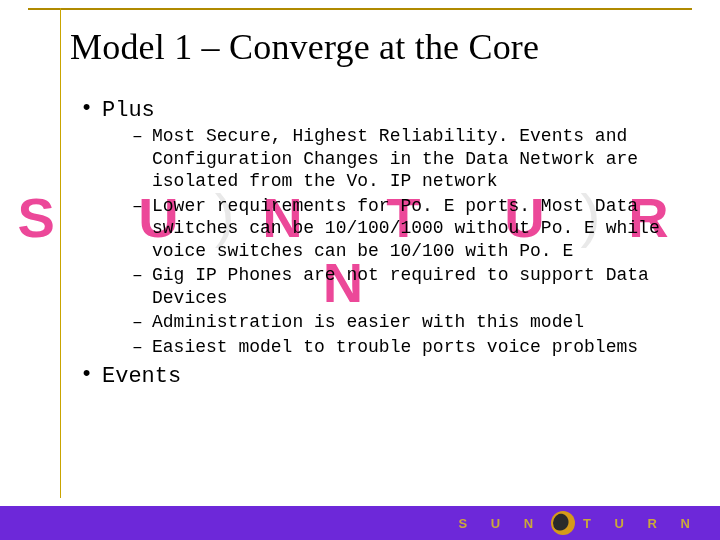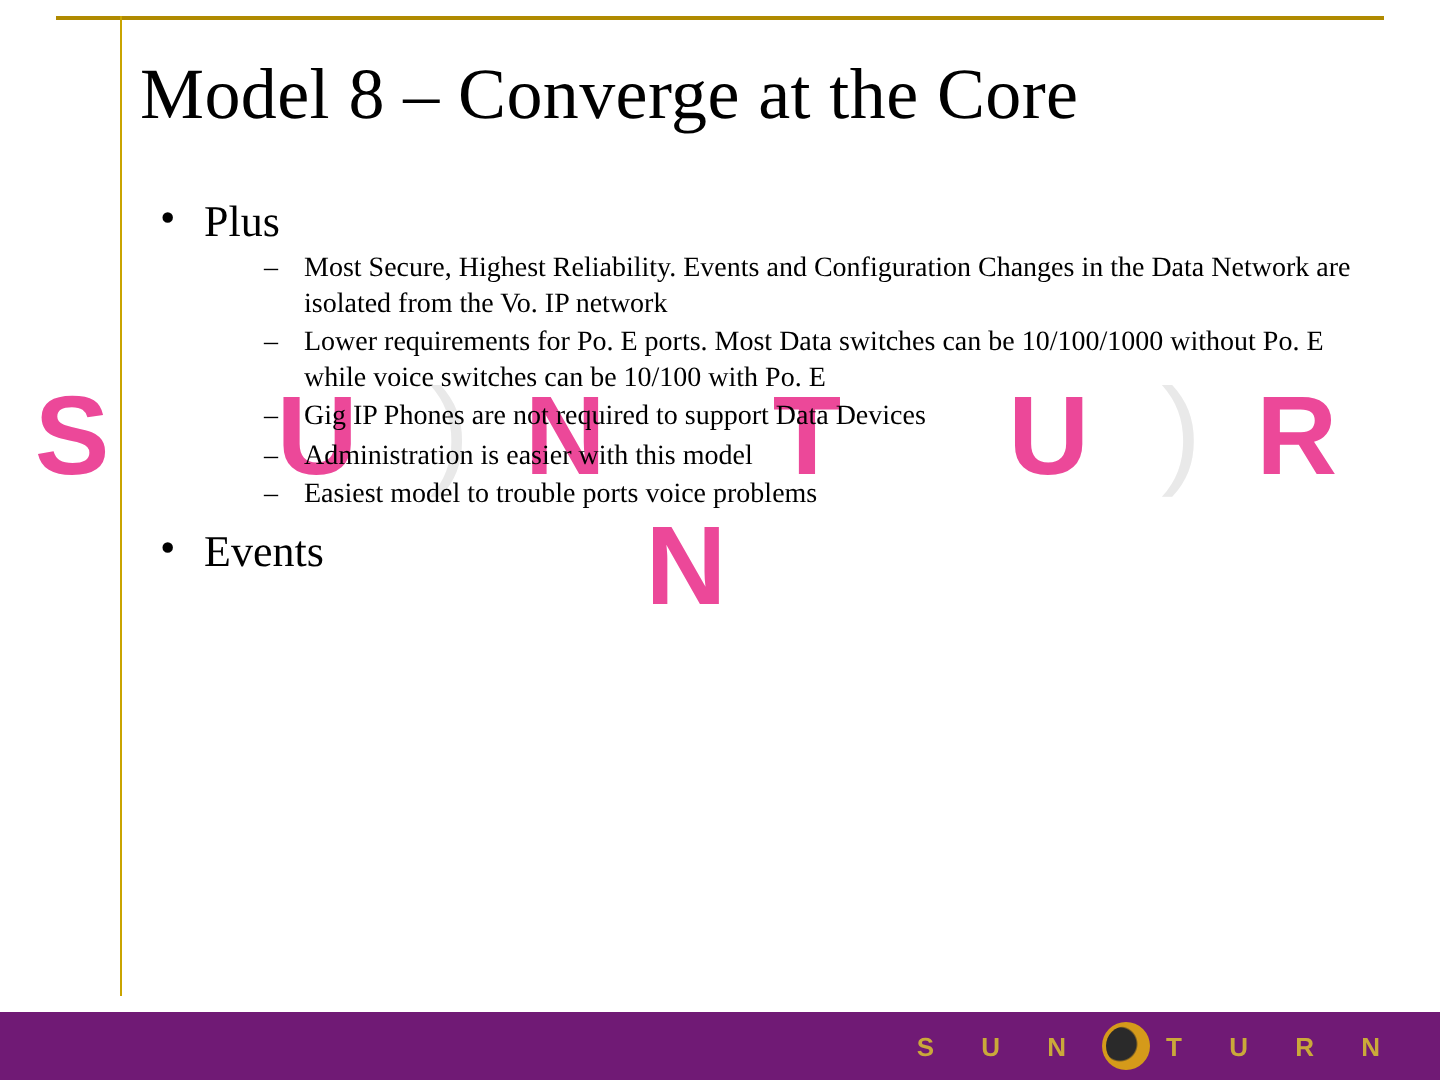--- a/index.html
+++ b/index.html
@@ -13,51 +13,52 @@
   .left-rule {
     position: absolute; top: 8px; bottom: 42px; left: 60px; width: 1px; background: #c9a400;
   }
   .title {
     position: absolute; top: 26px; left: 70px; right: 30px;
     font-size: 36px; color: #000; letter-spacing: 0.2px;
   }
   .body {
     position: absolute; top: 92px; left: 70px; right: 40px; bottom: 60px;
     color: #000;
+    font-family: Liberation Mono, monospace;
   }
   .lvl1 {
     font-size: 22px; list-style: none; margin: 6px 0 2px 10px;
   }
   .lvl1 > li { position: relative; padding-left: 22px; margin-bottom: 2px; }
   .lvl1 > li::before {
     content: "•"; position: absolute; left: 0; top: 0; font-size: 22px; line-height: 1;
   }
   .lvl2 {
-    font-size: 14px; list-style: none; margin: 2px 0 6px 30px;
+    font-size: 18px; list-style: none; margin: 2px 0 6px 30px;
   }
   .lvl2 > li { position: relative; padding-left: 20px; margin-bottom: 2px; line-height: 1.25; }
   .lvl2 > li::before {
     content: "–"; position: absolute; left: 0; top: 0;
   }
   .watermark {
     position: absolute; top: 185px; left: 0; right: 0; text-align: center;
     font-family: Arial, Helvetica, sans-serif; font-size: 56px; font-weight: 600;
     color: #ec4899; letter-spacing: 34px; pointer-events: none;
     z-index: 0;
   }
   .wm-char { display: inline-block; }
   .wm-o { position: relative; }
   .wm-o::after {
     content: ")"; position: absolute; right: -22px; top: -4px; color: #e9e9e9;
     font-size: 60px; font-weight: 400; letter-spacing: 0;
   }
   .body, .title { z-index: 2; position: absolute; }
   .footer {
     position: absolute; left: 0; right: 0; bottom: 0; height: 34px;
-    background: #701a75; display: flex; align-items: center; justify-content: flex-end;
+    background: #6d28d9; display: flex; align-items: center; justify-content: flex-end;
     padding-right: 20px;
   }
   .logo {
     display: flex; align-items: center; gap: 10px;
     font-family: Arial, Helvetica, sans-serif; font-size: 13px; letter-spacing: 10px;
     color: #caa93a; font-weight: 600;
   }
   .logo .disc {
     width: 24px; height: 24px; border-radius: 50%; background: #d59a1a;
     display: inline-flex; align-items: center; justify-content: center; margin: 0 -2px;
@@ -79,21 +80,21 @@
   <div class="watermark">
     <span class="wm-char">S</span>
     <span class="wm-char wm-o">U</span>
     <span class="wm-char">N</span>
     <span class="wm-char">T</span>
     <span class="wm-char wm-o">U</span>
     <span class="wm-char">R</span>
     <span class="wm-char">N</span>
   </div>
 
-  <div class="title">Model 8 – Converge at the Core</div>
+  <div class="title">Model 1 – Converge at the Core</div>
 
   <div class="body">
     <ul class="lvl1">
       <li>
         <span>Plus</span>
         <ul class="lvl2">
           <li>Most Secure, Highest Reliability.  Events and Configuration Changes in the Data Network are isolated from the Vo. IP network</li>
           <li>Lower requirements for Po. E ports. Most Data switches can be 10/100/1000 without Po. E while voice switches can be 10/100 with Po. E</li>
           <li> Gig IP Phones are not required to support Data Devices</li>
           <li>Administration is easier with this model</li>

